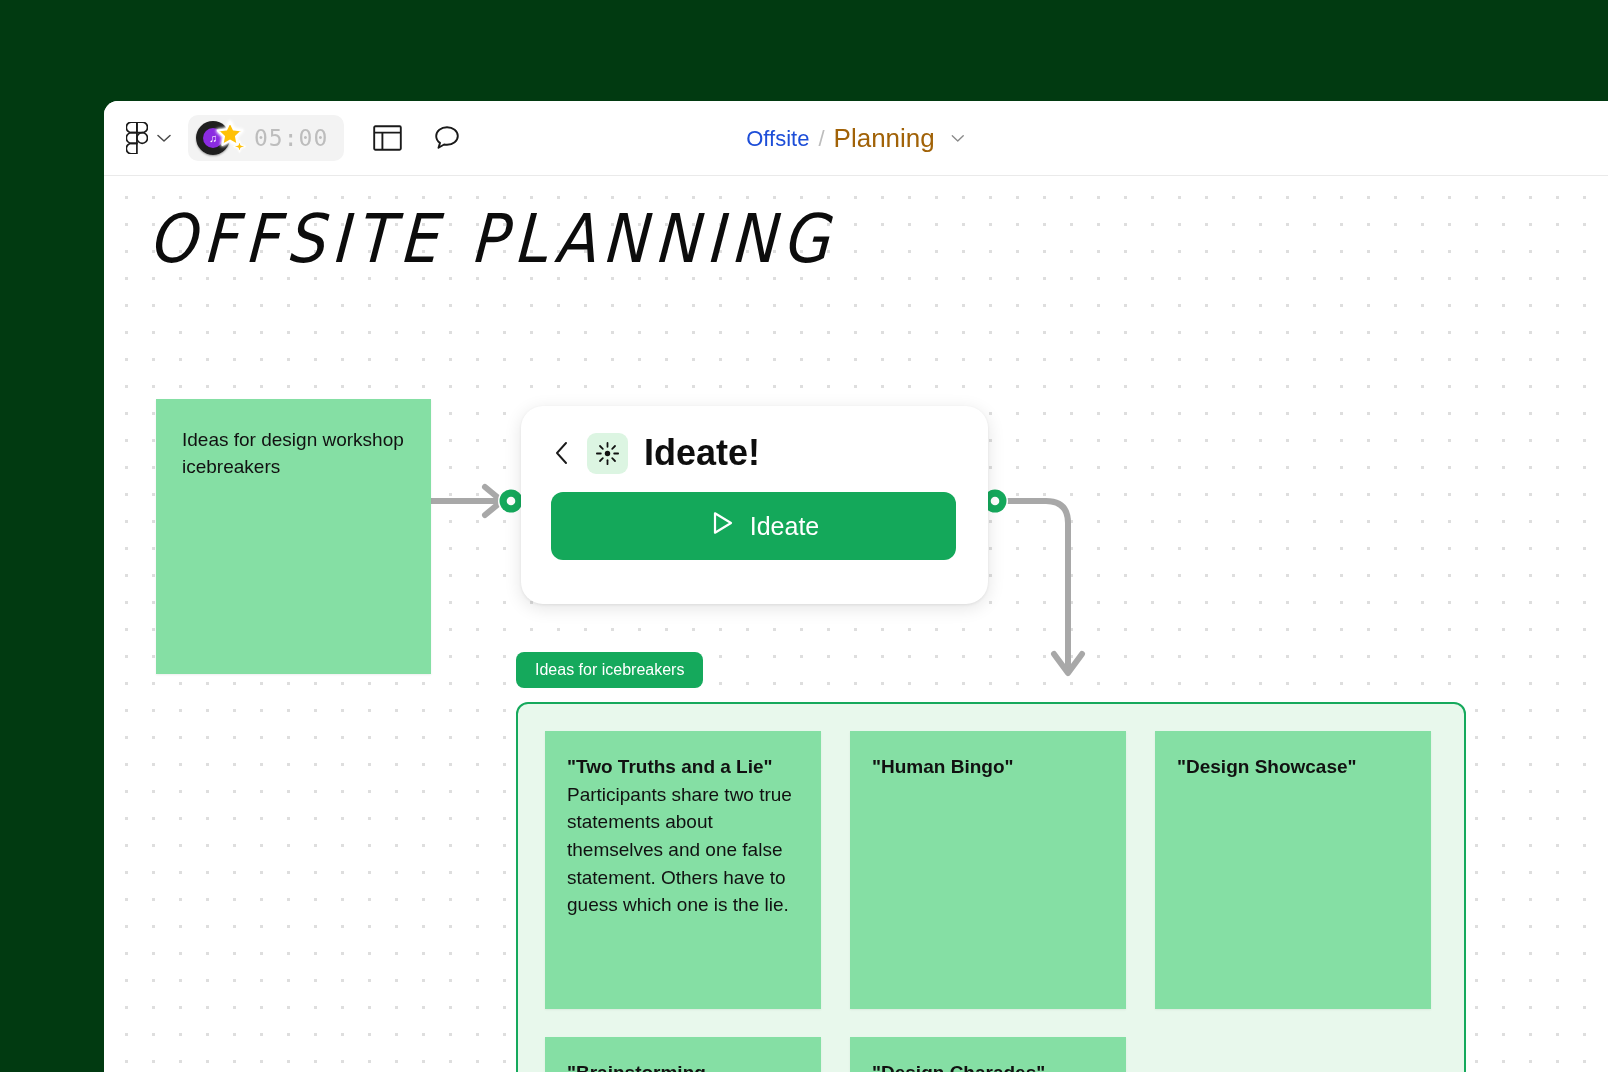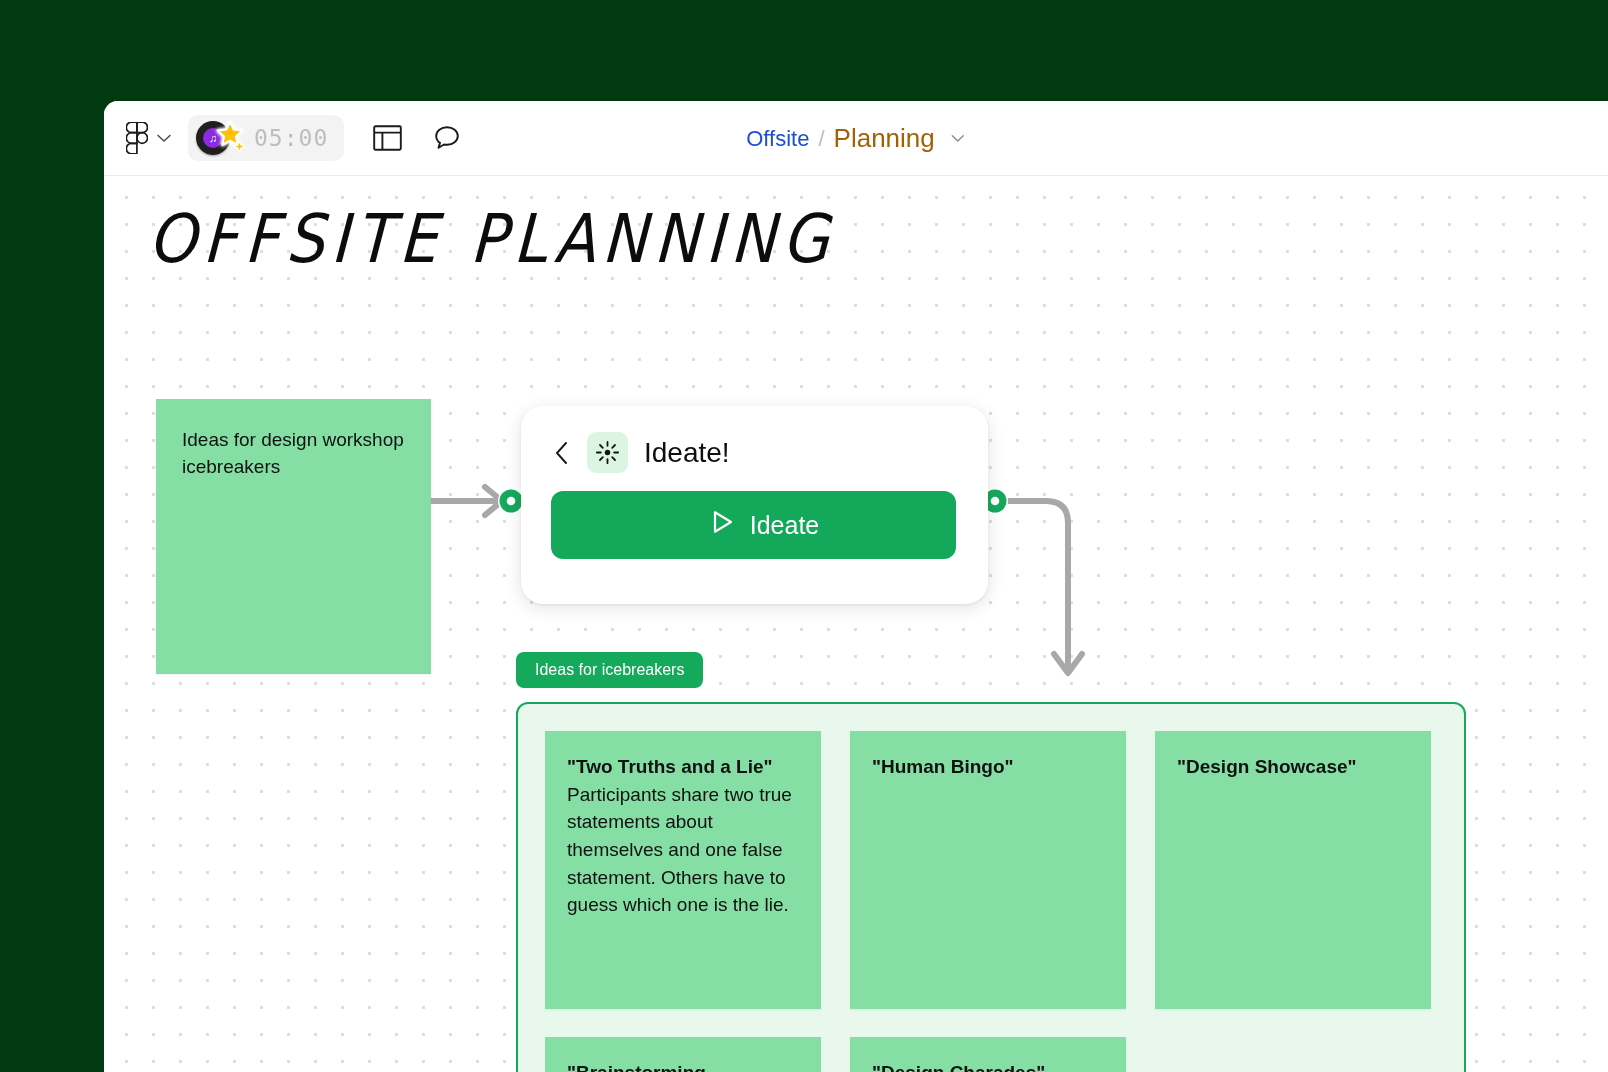--- a/index.html
+++ b/index.html
@@ -230,23 +230,23 @@
     display: flex; align-items: center; justify-content: center;
     cursor: pointer;
   }
   .ic-badge {
     width: 41px; height: 41px;
     border-radius: 9px;
     background: #DCF5E2;
     display: flex; align-items: center; justify-content: center;
   }
   .ic-title {
-    font-size: 28px;
+    font-size: 36px;
     color: #0E0E0E;
-    font-weight: 400;
+    font-weight: 700;
   }
 
   .ideate-btn {
     width: 405px;
     height: 68px;
     background: #14A85A;
     border: none;
     border-radius: 12px;
     color: #fff;
     font-size: 25px;

